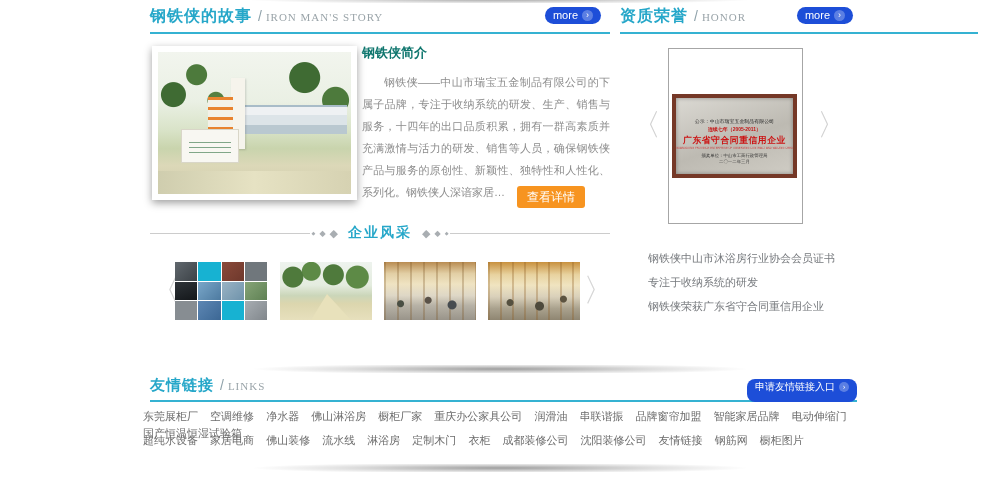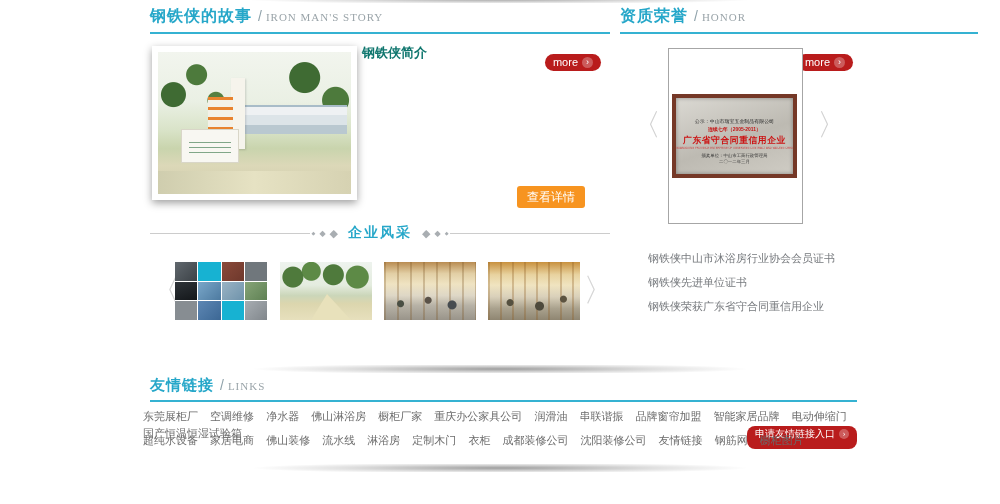--- a/index.html
+++ b/index.html
@@ -18,22 +18,22 @@
 
   
   .panel-hdr{position:absolute;height:26px;border-bottom:2px solid #35b2d2;}
   .hdr-cn{font-size:16px;font-weight:bold;color:#26a7c9;letter-spacing:1px;}
   .hdr-slash{font-size:14px;color:#8fa2aa;margin:0 4px 0 6px;}
   .hdr-en{font-family:"Liberation Serif","DejaVu Serif",serif;font-size:11px;color:#9aa4a9;letter-spacing:1px;}
   #hdr-story{left:150px;top:6px;width:460px;}
   #hdr-honor{left:620px;top:6px;width:358px;}
   #hdr-links{left:150px;top:376px;width:707px;height:24px;}
 
-  .pill{position:absolute;background:#b91c1c;color:#fff;border-radius:9px;
-    height:17px;line-height:17px;padding:0 8px;font-size:11px;cursor:pointer;white-space:nowrap;margin-top:47px;}
+  .pill{position:absolute;background:#1d4ed8;color:#fff;border-radius:9px;
+    height:17px;line-height:17px;padding:0 8px;font-size:11px;cursor:pointer;white-space:nowrap;}
   .pill .pill-arrow{display:inline-block;width:11px;height:11px;line-height:10px;border-radius:50%;
     background:rgba(255,255,255,.28);font-size:9px;text-align:center;margin-left:4px;vertical-align:1px;}
   #pill-story{right:9px;top:1px;}
   #pill-honor{right:125px;top:1px;}
   #pill-links{right:0;top:3px;height:23px;line-height:15px;font-size:10px;border-radius:8px;font-family:Liberation Serif, serif;}
   #pill-links .pill-arrow{width:10px;height:10px;line-height:9px;font-size:8px;}
 
   
   #story-photo{position:absolute;left:152px;top:46px;width:193px;height:142px;
     background:#fff;border:6px solid #fff;box-shadow:0 3px 8px rgba(0,0,0,.38);}
@@ -159,20 +159,21 @@
     <div class="building"></div>
     <div class="monument"></div>
     <div class="steps"></div>
     <div class="sign"></div>
     <div class="path"></div>
   </div>
 </div>
 
 <div id="intro">
   <h3>钢铁侠简介</h3>
+  <p>钢铁侠——中山市瑞宝五金制品有限公司的下属子品牌，专注于收纳系统的研发、生产、销售与服务，十四年的出口品质积累，拥有一群高素质并充满激情与活力的研发、销售等人员，确保钢铁侠产品与服务的原创性、新颖性、独特性和人性化、系列化。钢铁侠人深谙家居…</p>
 </div>
 <div id="detail-btn">查看详情</div>
 
 <div id="showcase-hdr">
   <div class="line"></div>
   <span class="dmd d1">◆</span>
   <span class="dmd d2">◆</span>
   <span class="dmd d3">◆</span>
   <span class="ttl">企业风采</span>
   <span class="dmd d3">◆</span>
@@ -213,21 +214,21 @@
       <div class="pl4">GUANGDONG PROVINCE ENTERPRISE OF OBSERVING CONTRACT AND VALUING CREDIT</div>
       <div class="pl5">颁奖单位：中山市工商行政管理局</div>
       <div class="pl6">二〇一二年三月</div>
     </div>
   </div>
 </div>
 <div class="honor-arrow" id="honor-next">〉</div>
 
 <div id="honor-list">
   <div class="hitem">钢铁侠中山市沐浴房行业协会会员证书</div>
-  <div class="hitem">钢铁侠先进单位证书</div>
+  <div class="hitem">专注于收纳系统的研发</div>
   <div class="hitem">钢铁侠荣获广东省守合同重信用企业</div>
 </div>
 
 <div class="sep-shadow" id="shadow-mid"></div>
 
 <div class="panel-hdr" id="hdr-links">
   <span class="hdr-cn" style="font-size:15px;">友情链接</span><span class="hdr-slash">/</span><span class="hdr-en">LINKS</span>
   <div class="pill" id="pill-links"><span>申请友情链接入口</span><span class="pill-arrow">›</span></div>
 </div>
 

